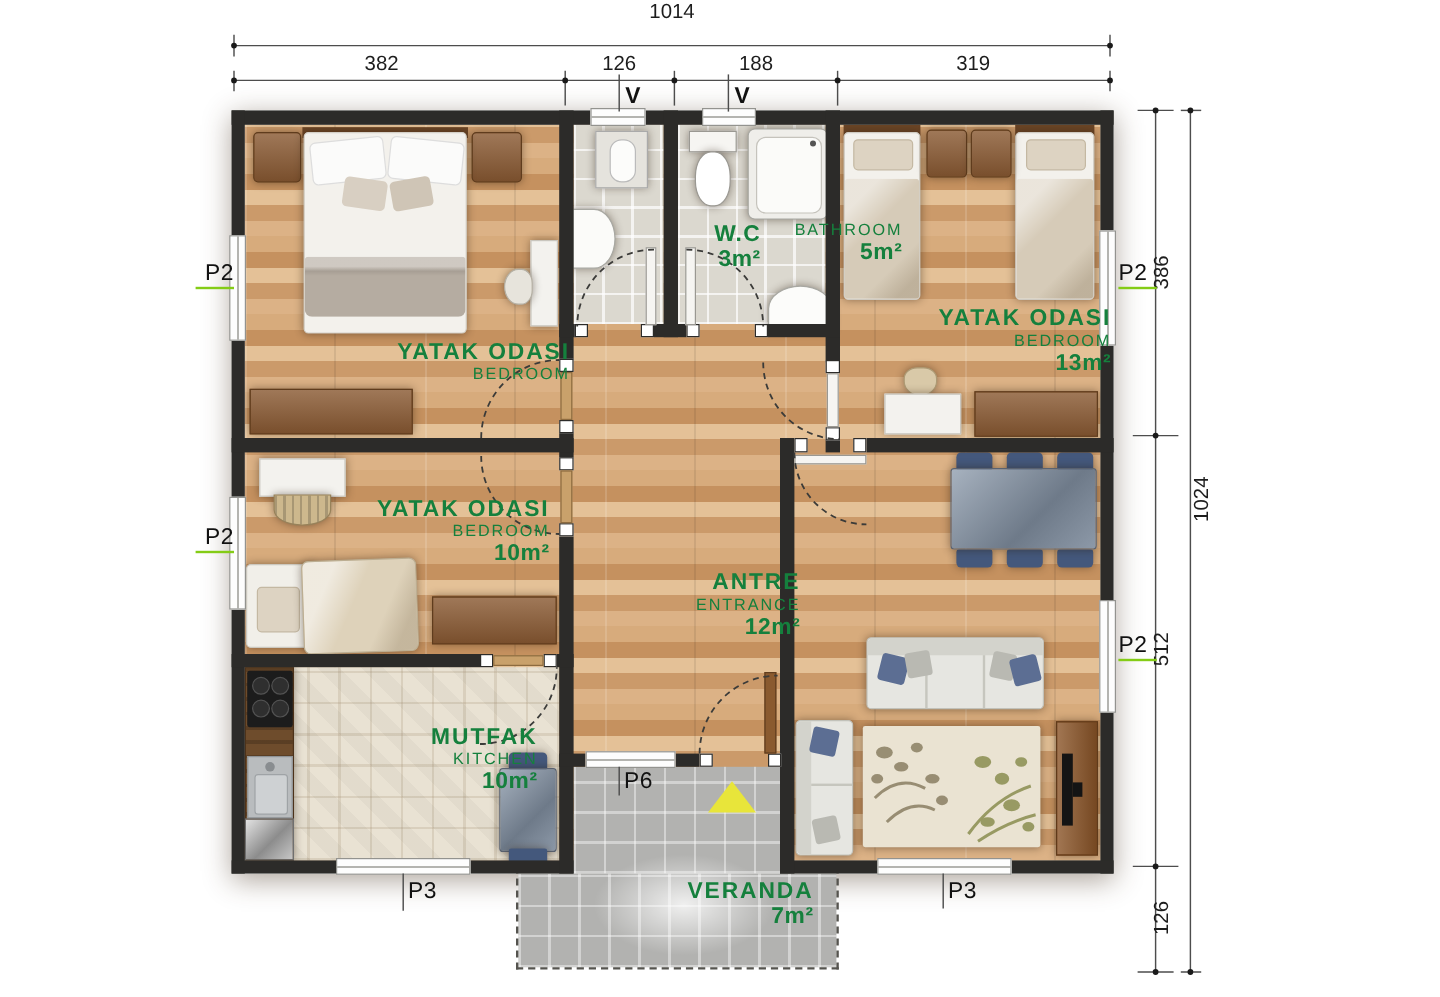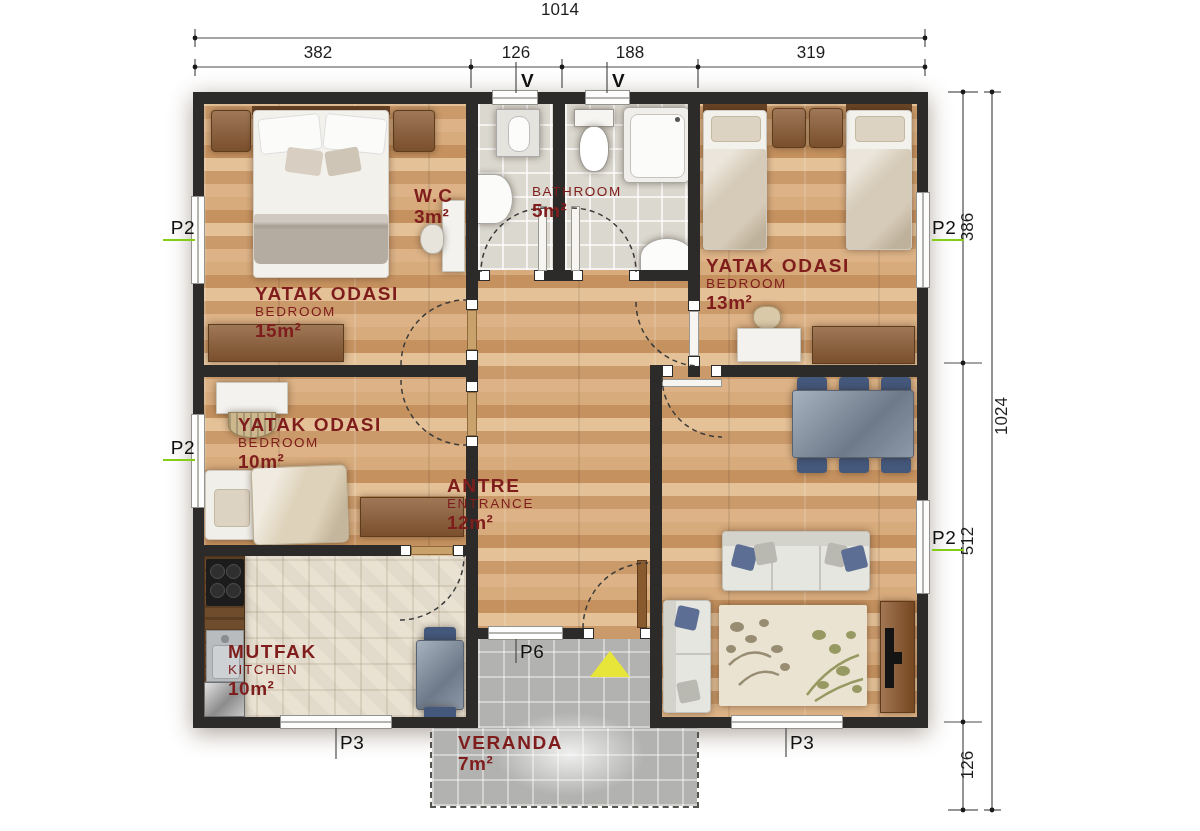--- a/index.html
+++ b/index.html
@@ -35,21 +35,21 @@
   .leaf-wood{background:#c9a16b;border:1px solid #8d6b3f;box-sizing:border-box;}
   .leaf-white{background:#f6f5f2;border:1px solid #9a9892;box-sizing:border-box;}
   .leaf-brown{background:#8a5a2f;border:1px solid #5f3d1e;box-sizing:border-box;}
   
   .fur{box-shadow:0 0 7px rgba(40,25,10,.45);}
   .brown{background:#8a5a33;border:1px solid #5f3c1d;box-sizing:border-box;
          background-image:linear-gradient(180deg, rgba(255,255,255,.18), rgba(0,0,0,.12));}
   .whitef{background:#f3f2ee;border:1px solid #c9c6be;box-sizing:border-box;}
   .round{border-radius:4px;}
   
-  .room-label{position:absolute;width:220px;text-align:left;color:#7f1d1d;z-index:6;pointer-events:none;}
+  .room-label{position:absolute;width:220px;text-align:right;color:#15803d;z-index:6;pointer-events:none;}
   .rl-name{font-size:19px;font-weight:700;letter-spacing:1.6px;line-height:21px;}
   .rl-en{font-size:13.5px;font-weight:400;letter-spacing:1.6px;line-height:16px;}
   .rl-area{font-size:19px;font-weight:700;letter-spacing:.5px;line-height:21px;}
   .dim{position:absolute;font-size:17px;color:#1d1d1d;text-align:center;z-index:6;}
   .dim-rot{transform:rotate(-90deg);}
   .marker{position:absolute;font-size:19px;color:#111;z-index:6;letter-spacing:.5px;}
   .p2u{border-bottom:2px solid #84cc16;padding-bottom:0px;}
   svg.overlay{position:absolute;left:0;top:0;z-index:5;pointer-events:none;}
   .z1{z-index:1}.z2{z-index:2}.z3{z-index:3}.z4{z-index:4}
 </style>
@@ -336,21 +336,20 @@
   <div class="marker p2u" style="left:163px;top:437px;width:32px;text-align:right;">P2</div>
   <div class="marker p2u" style="left:932px;top:217px;width:32px;">P2</div>
   <div class="marker p2u" style="left:932px;top:527px;width:32px;">P2</div>
   <div class="marker" style="left:340px;top:732px;">P3</div>
   <div class="marker" style="left:790px;top:732px;">P3</div>
   <div class="marker" style="left:520px;top:641px;">P6</div>
 
   <div class="room-label" style="left:255px;top:283px;">
     <div class="rl-name">YATAK ODASI</div>
     <div class="rl-en">BEDROOM</div>
-    <div class="rl-area">15m²</div>
   </div>
   <div class="room-label" style="left:414px;top:185px;">
     <div class="rl-name" style="letter-spacing:1px;">W.C</div>
     <div class="rl-area">3m²</div>
   </div>
   <div class="room-label" style="left:532px;top:184px;">
     <div class="rl-en">BATHROOM</div>
     <div class="rl-area">5m²</div>
   </div>
   <div class="room-label" style="left:706px;top:255px;">
@@ -361,21 +360,21 @@
   <div class="room-label" style="left:238px;top:414px;">
     <div class="rl-name">YATAK ODASI</div>
     <div class="rl-en">BEDROOM</div>
     <div class="rl-area">10m²</div>
   </div>
   <div class="room-label" style="left:447px;top:475px;">
     <div class="rl-name">ANTRE</div>
     <div class="rl-en">ENTRANCE</div>
     <div class="rl-area">12m²</div>
   </div>
-  <div class="room-label" style="left:228px;top:604px;margin-top:37px;">
+  <div class="room-label" style="left:228px;top:604px;">
     <div class="rl-name">MUTFAK</div>
     <div class="rl-en">KITCHEN</div>
     <div class="rl-area">10m²</div>
   </div>
   <div class="room-label" style="left:458px;top:732px;">
     <div class="rl-name">VERANDA</div>
     <div class="rl-area">7m²</div>
   </div>
 
 </div>

